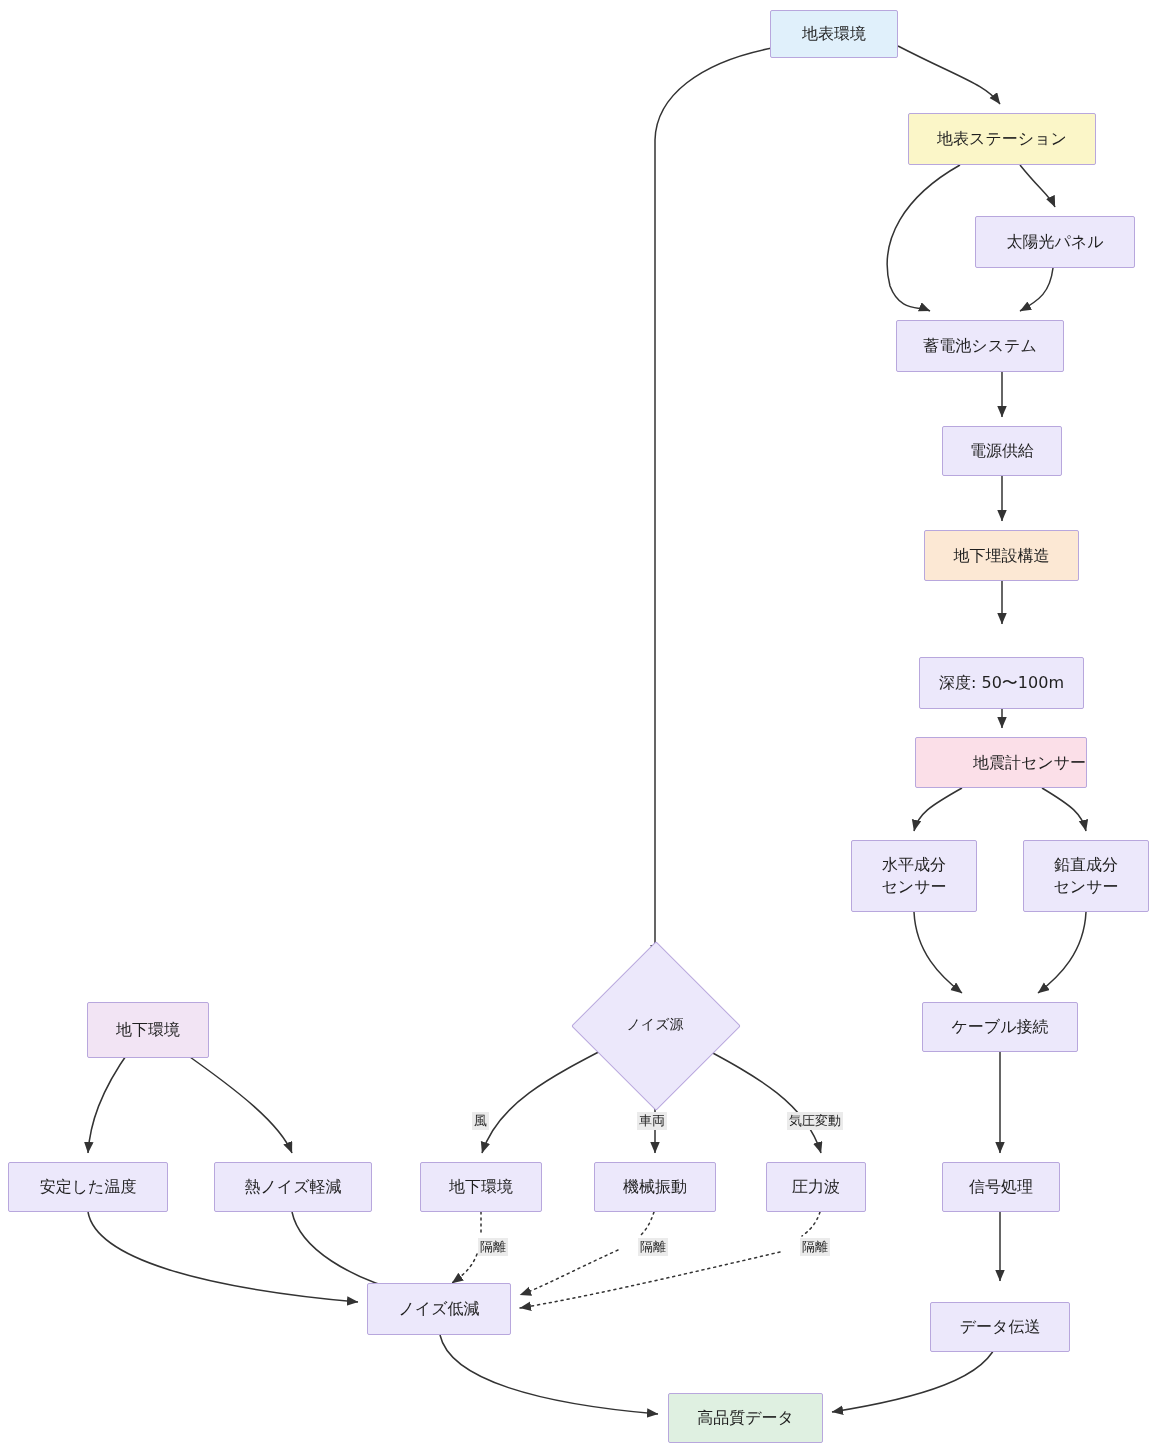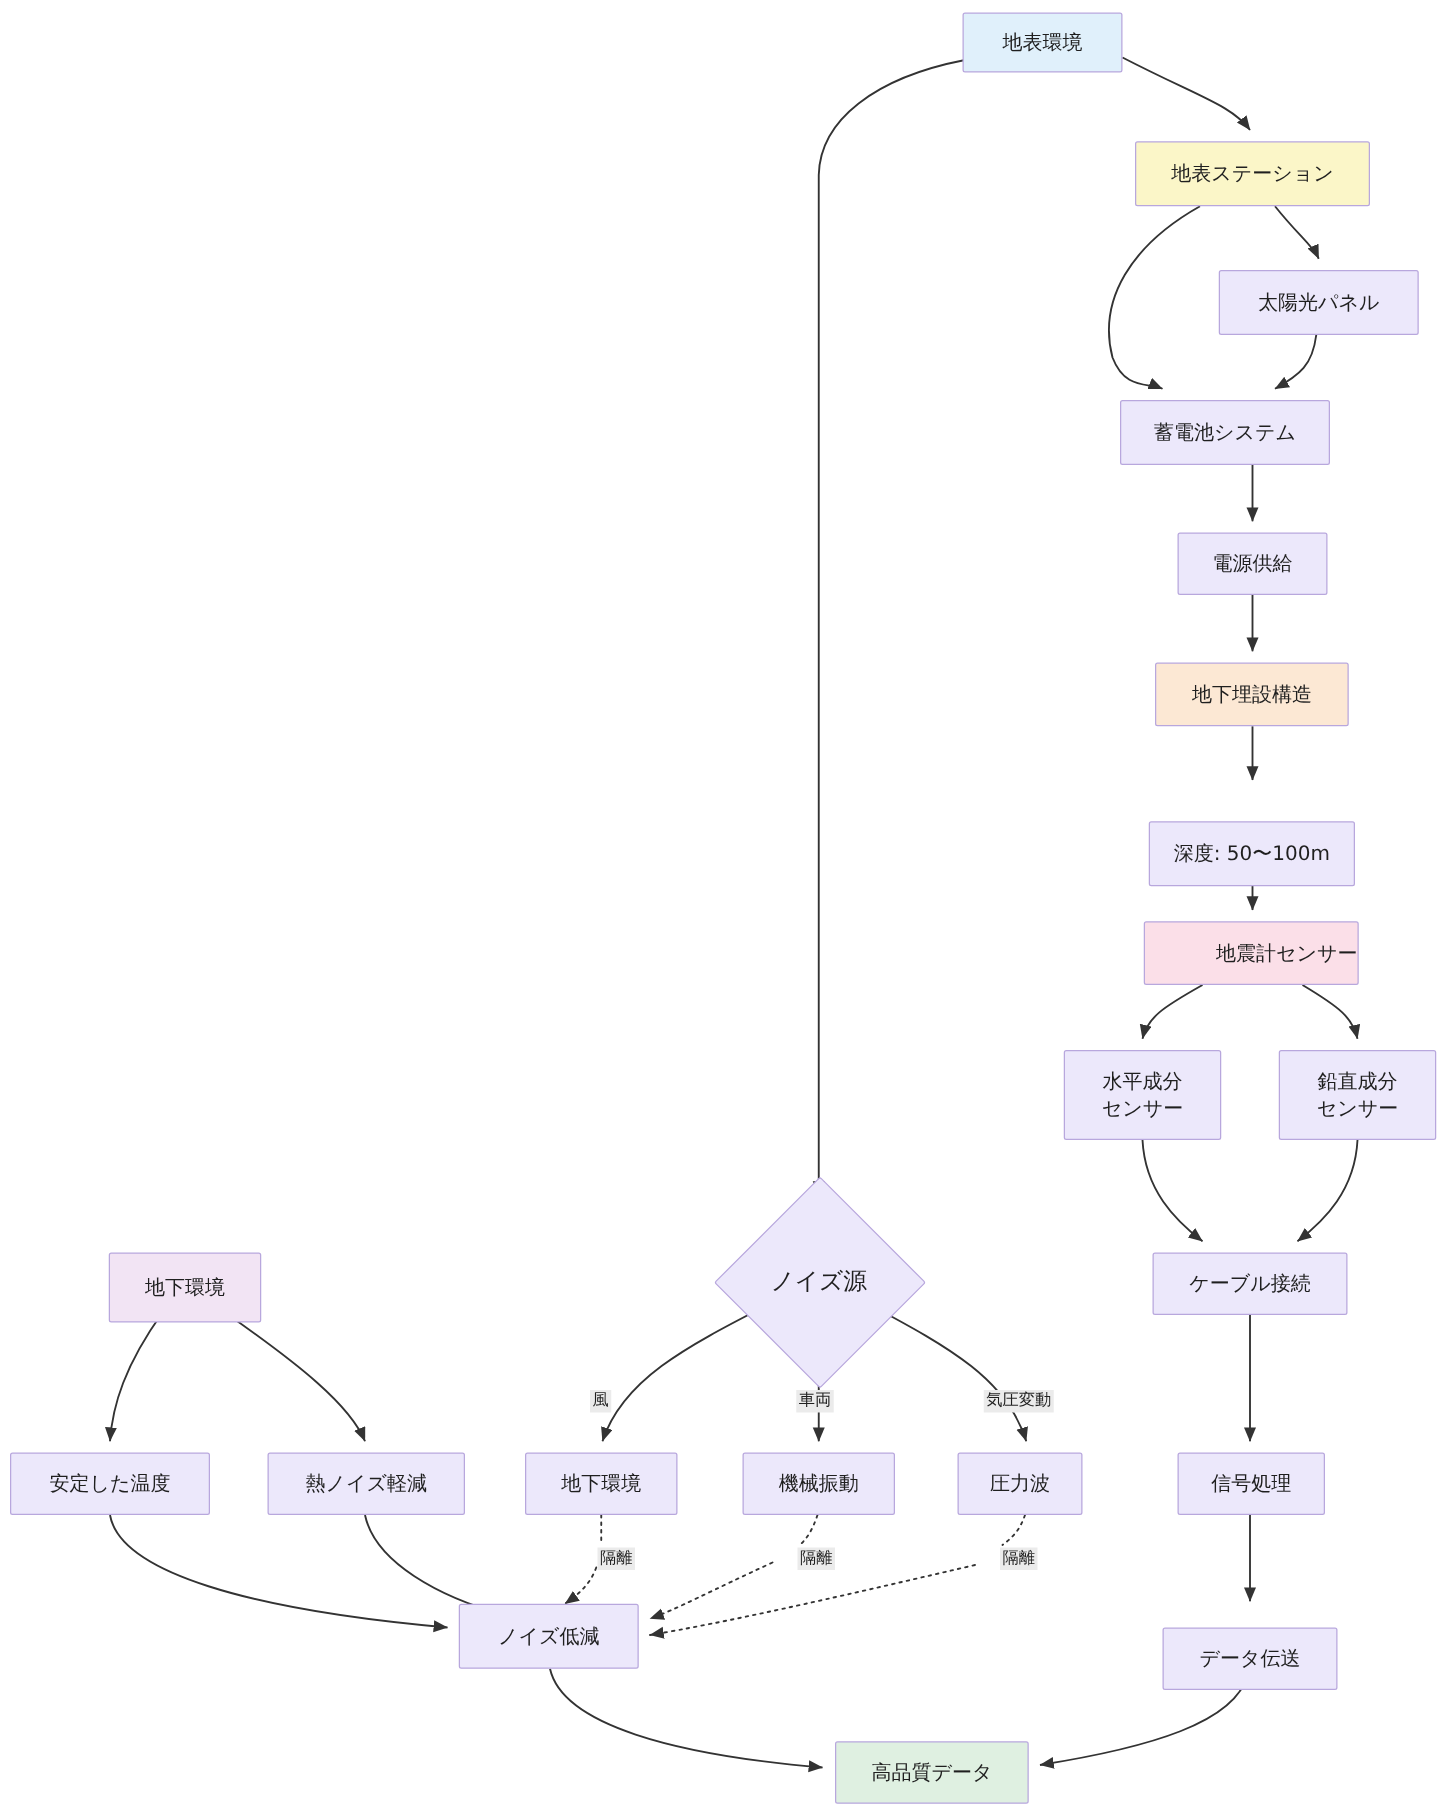--- a/index.html
+++ b/index.html
@@ -15,21 +15,21 @@
   .node.peach{background:#fce8d4;}
   .node.pink{background:#fbdfe8;}
   .node.mauve{background:#f2e4f4;}
   .node.green{background:#dff0e1;}
   .diamond{position:absolute;box-sizing:border-box;}
   .diamond .dshape{position:absolute;left:0;top:0;width:100%;height:100%;
         background:#ece8fb;border:1px solid #b8a7dd;
         transform:rotate(45deg);border-radius:2px;}
   .diamond .dlabel{position:absolute;left:0;top:0;width:100%;height:100%;
         display:flex;align-items:center;justify-content:center;
-        font-size:19px;color:#1f1f1f;}
+        font-size:14px;color:#1f1f1f;}
   .elabel{position:absolute;background:#ebebeb;color:#1f1f1f;font-size:13px;
         padding:1px 2px;white-space:nowrap;line-height:1.2;}
 </style>
 </head>
 <body>
 
 <div id="canvas">
 
   <svg id="edges" viewBox="0 0 1157 1454">
     <defs>

